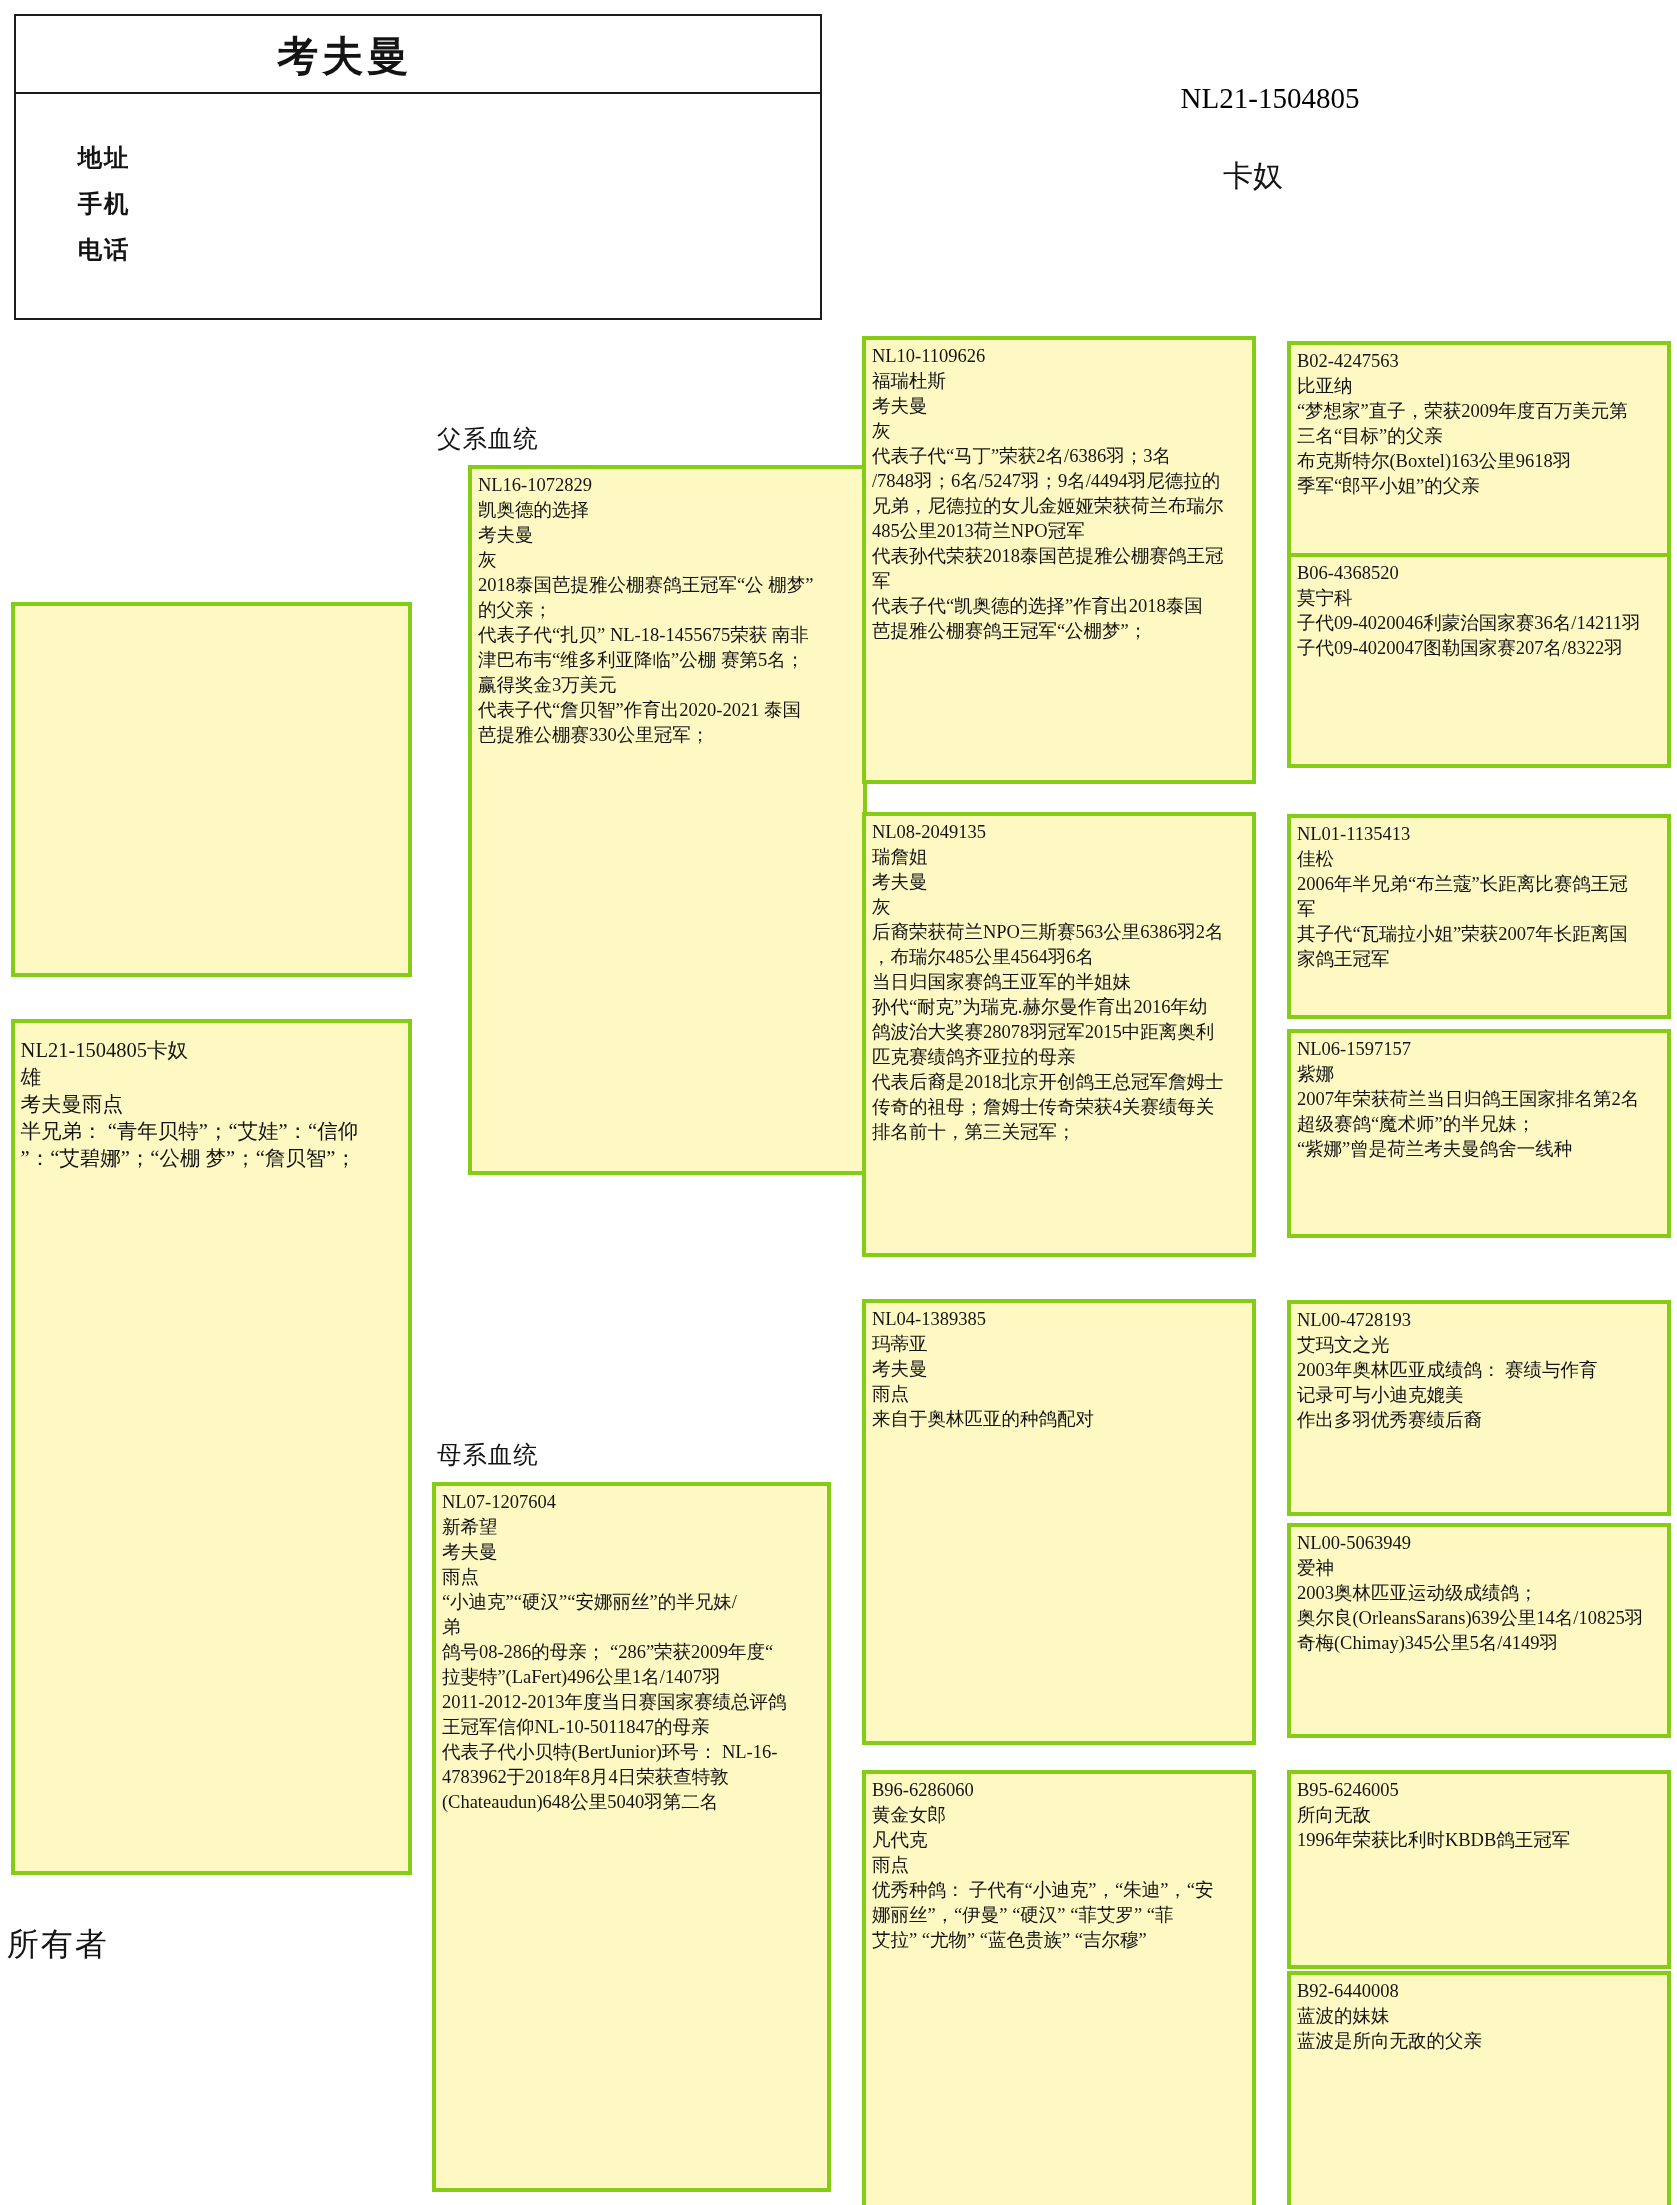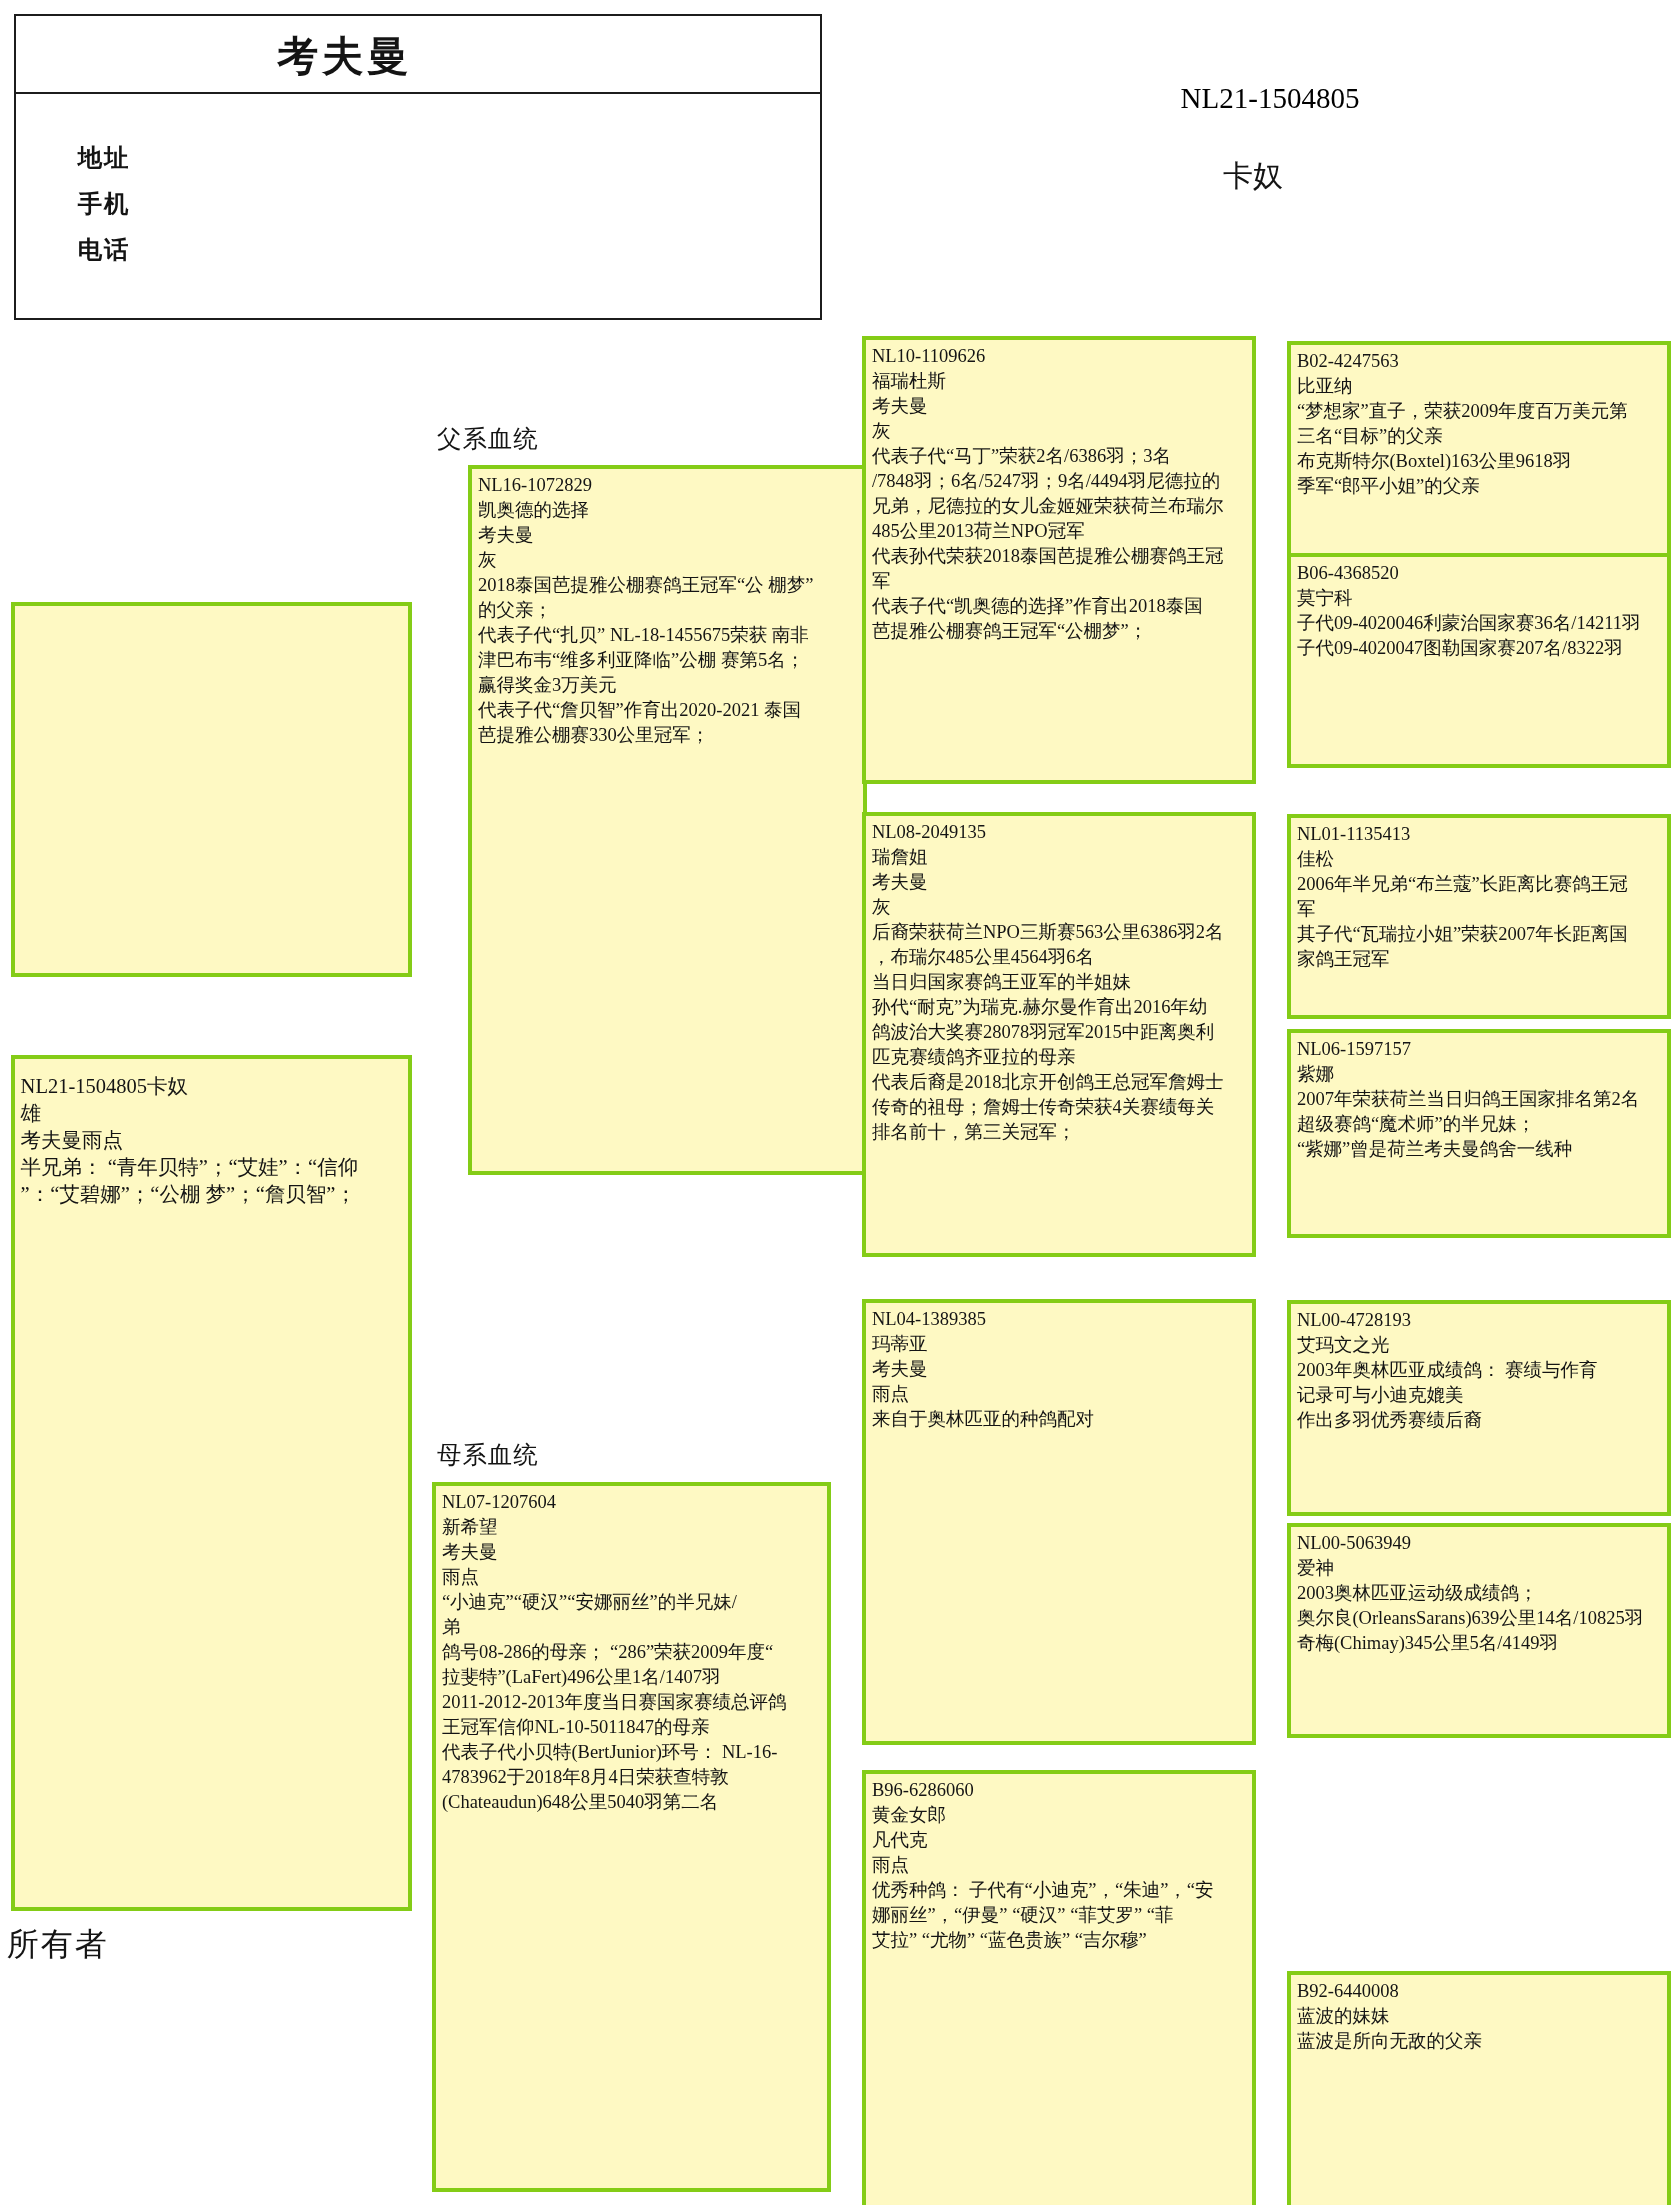--- a/index.html
+++ b/index.html
@@ -39,21 +39,21 @@
       <div class="contact-field">手机</div>
       <div class="contact-field">电话</div>
     </div>
   </div>
 
   <div class="ring-number">NL21-1504805</div>
   <div class="bird-name">卡奴</div>
 
   <div class="box" style="left:10.7px;top:602px;width:382px;height:359px;"></div>
 
-  <div class="box subject-box" style="left:10.7px;top:1019px;width:382px;height:830px;margin-top:36px;">
+  <div class="box subject-box" style="left:10.7px;top:1019px;width:382px;height:830px;">
       <div class="line">NL21-1504805卡奴</div>
       <div class="line">雄</div>
       <div class="line">考夫曼雨点</div>
       <div class="line">半兄弟： “青年贝特”；“艾娃”：“信仰</div>
       <div class="line">”：“艾碧娜”；“公棚 梦”；“詹贝智”；</div>
     </div>
 
   <div class="side-label" style="left:437px;top:423px;">父系血统</div>
   <div class="side-label" style="left:437px;top:1439px;">母系血统</div>
 
@@ -168,20 +168,25 @@
       <div class="line">记录可与小迪克媲美</div>
       <div class="line">作出多羽优秀赛绩后裔</div>
     </div>
   <div class="box" style="left:1287px;top:1523px;width:364px;height:199px;">
       <div class="line">NL00-5063949</div>
       <div class="line">爱神</div>
       <div class="line">2003奥林匹亚运动级成绩鸽；</div>
       <div class="line">奥尔良(OrleansSarans)639公里14名/10825羽</div>
       <div class="line">奇梅(Chimay)345公里5名/4149羽</div>
     </div>
+  <div class="box" style="left:1287px;top:1770px;width:364px;height:183px;">
+      <div class="line">B95-6246005</div>
+      <div class="line">所向无敌</div>
+      <div class="line">1996年荣获比利时KBDB鸽王冠军</div>
+    </div>
   <div class="box" style="left:1287px;top:1971px;width:364px;height:226px;">
       <div class="line">B92-6440008</div>
       <div class="line">蓝波的妹妹</div>
       <div class="line">蓝波是所向无敌的父亲</div>
     </div>
 
   <div class="owner-label">所有者</div>
 
 </div>
 

